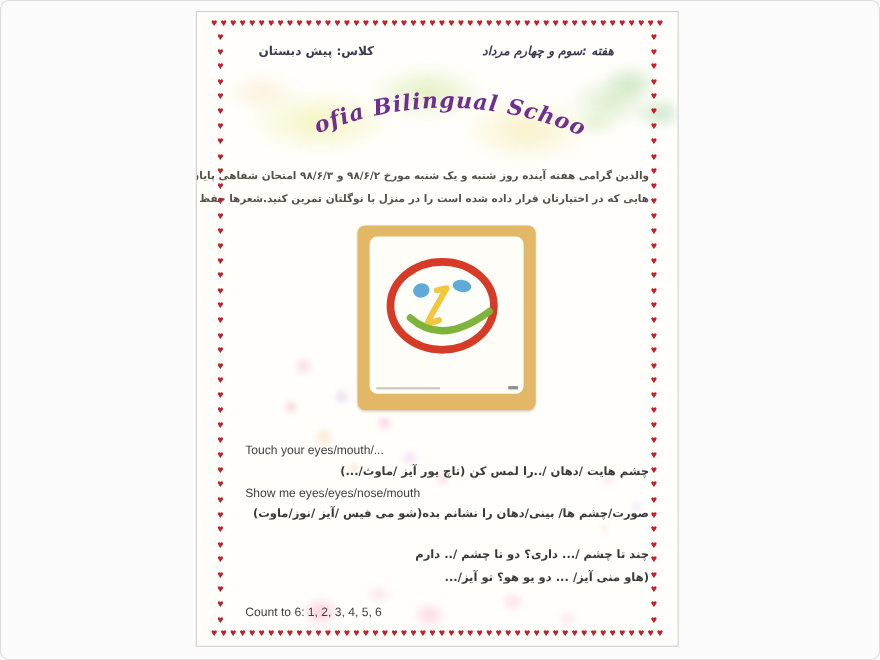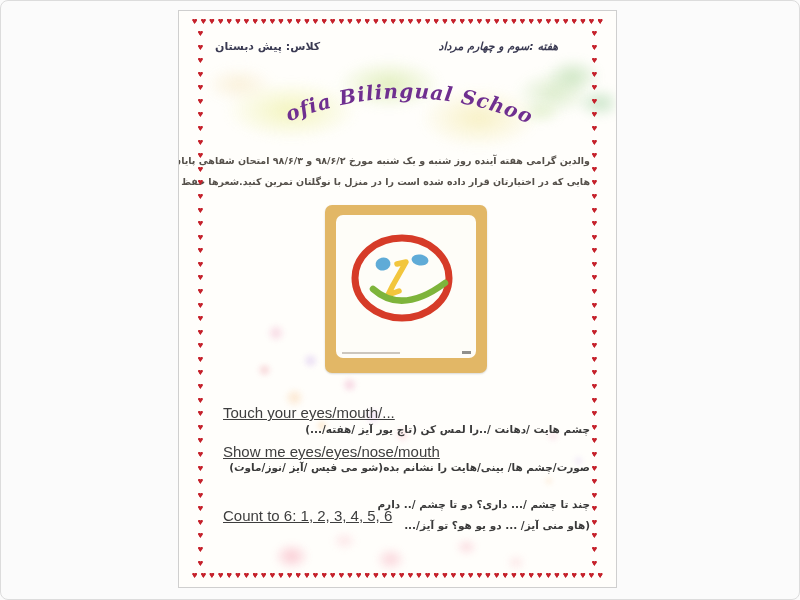--- a/index.html
+++ b/index.html
@@ -66,35 +66,35 @@
       radial-gradient(ellipse 26px 20px at 22% 60%,rgba(246,165,182,.75),transparent 70%),
       radial-gradient(ellipse 22px 18px at 52% 65%,rgba(247,178,192,.7),transparent 70%),
       radial-gradient(ellipse 18px 14px at 38% 35%,rgba(250,200,208,.6),transparent 70%),
       radial-gradient(ellipse 16px 13px at 75% 45%,rgba(246,170,185,.55),transparent 70%),
       radial-gradient(ellipse 14px 12px at 90% 70%,rgba(248,190,198,.5),transparent 70%);
   }
   
   .fa{font-family:"DejaVu Sans",sans-serif;direction:rtl;unicode-bidi:plaintext;}
   .hdr{position:absolute;top:29px;font-size:11px;font-weight:bold;color:#3a3a52;z-index:2;white-space:nowrap;}
   .hdr-week{right:58px;font-style:italic;}
-  .hdr-class{left:36px;}
+  .hdr-class{left:56px;}
   
   .title-svg{position:absolute;left:98px;top:60px;z-index:2;}
   .title-svg textPath{font-family:"DejaVu Serif",serif;font-weight:bold;font-style:italic;letter-spacing:1px;}
   
   .notice{position:absolute;left:20px;right:26px;top:139px;z-index:2;font-size:9.5px;
     font-weight:bold;color:#55504a;text-align:right;line-height:21px;white-space:nowrap;}
   
   .card{position:absolute;left:146px;top:194px;width:162px;height:168px;z-index:2;
     background:var(--card-frame,#e2b766);border-radius:7px;box-shadow:0 1px 2px rgba(0,0,0,.15);}
   .card-inner{position:absolute;left:11px;right:11px;top:10px;bottom:15px;background:#fefdf8;border-radius:7px;}
   .fine-print{position:absolute;left:6px;bottom:4px;width:58px;height:2px;background:#ccc7bf;}
   .card-mark{position:absolute;right:5px;bottom:4px;width:9px;height:3px;background:#90908c;}
   
-  .en-line{position:absolute;left:44px;z-index:2;font-size:15px;color:#3e3e3e;white-space:nowrap;text-decoration:underline;}
+  .en-line{position:absolute;left:44px;z-index:2;font-size:11px;color:#3e3e3e;white-space:nowrap;}
   .fa-line{position:absolute;right:26px;z-index:2;font-size:10.5px;font-weight:bold;color:#3a3a3a;white-space:nowrap;}
 </style>
 </head>
 <body>
 
 <div class="screen-frame"></div>
 
 <div class="page">
 
   <div class="wc wc-title"></div>
@@ -311,20 +311,20 @@
         <ellipse cx="84" cy="39" rx="8.5" ry="5.5" transform="rotate(9 84 39)" style="fill:var(--eye-fill,#5fabd7)"></ellipse>
         <path d="M 61 43 L 70 41 L 57 64 L 52 74 M 52 74 L 63 70" fill="none" style="stroke:var(--nose-fill,#f2c63d)" stroke-width="5.5" stroke-linecap="round" stroke-linejoin="round"></path>
         <path d="M 37 68 Q 66 94 109 62" fill="none" style="stroke:var(--smile-stroke,#7eb43b)" stroke-width="6.5" stroke-linecap="round"></path>
       </svg>
       <div class="fine-print"></div>
       <div class="card-mark"></div>
     </div>
   </div>
 
   <div class="en-line" style="top:393px">Touch your eyes/mouth/...</div>
-  <div class="fa-line fa" style="top:412px">چشم هایت /دهانت /..را لمس کن (تاچ یور آیز /هفته/...)</div>
+  <div class="fa-line fa" style="top:412px">چشم هایت /دهان /..را لمس کن (تاچ یور آیز /ماوث/...)</div>
   <div class="en-line" style="top:432px">Show me eyes/eyes/nose/mouth</div>
-  <div class="fa-line fa" style="top:450px">صورت/چشم ها/ بینی/هایت را نشانم بده(شو می فیس /آیز /نوز/ماوت)</div>
+  <div class="fa-line fa" style="top:450px">صورت/چشم ها/ بینی/دهان را نشانم بده(شو می فیس /آیز /نوز/ماوت)</div>
   <div class="fa-line fa" style="top:487px">چند تا چشم /... داری؟ دو تا چشم /.. دارم</div>
   <div class="fa-line fa" style="top:508px">(هاو منی آیز/ ... دو یو هو؟ تو آیز/...</div>
-  <div class="en-line" style="top:496px">Count to 6: 1, 2, 3, 4, 5, 6</div>
+  <div class="en-line" style="top:540px">Count to 6: 1, 2, 3, 4, 5, 6</div>
 
 </div>
 
 </body></html>

